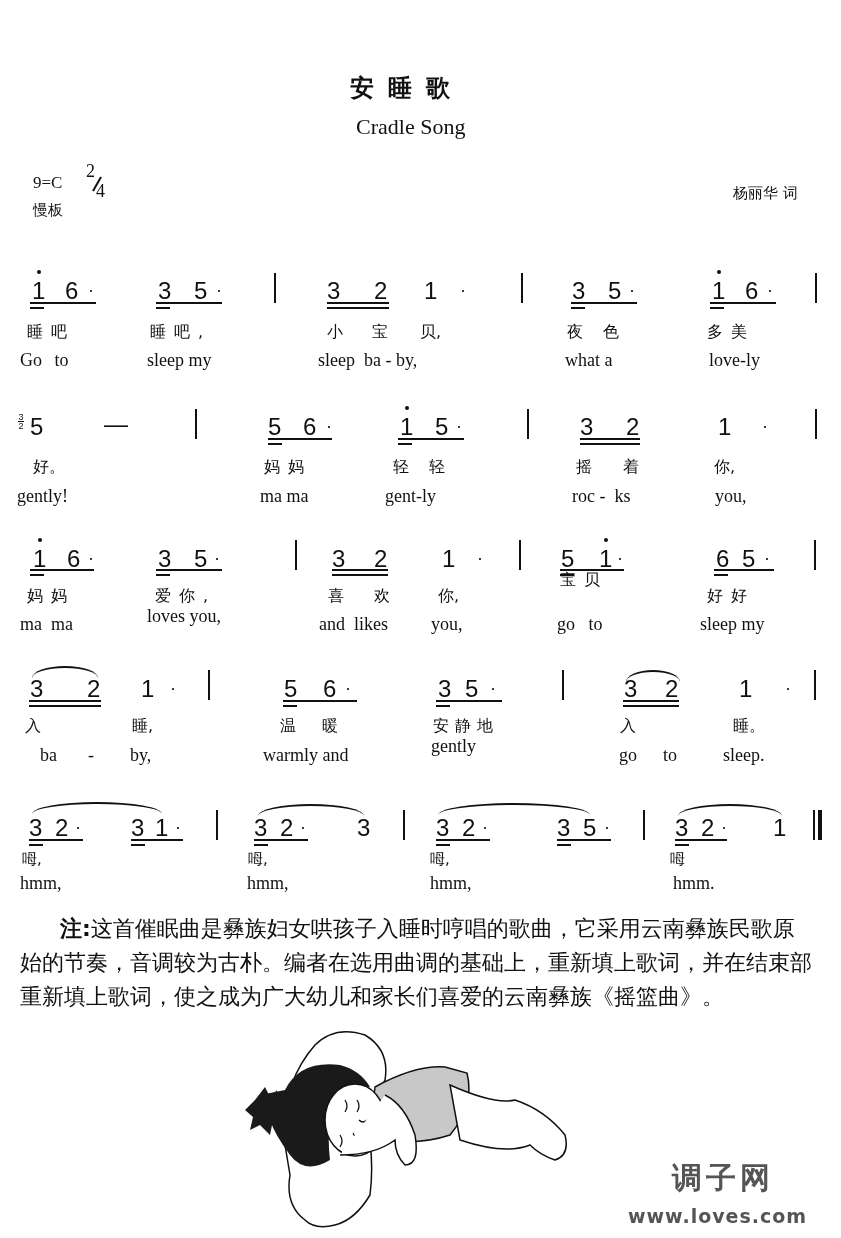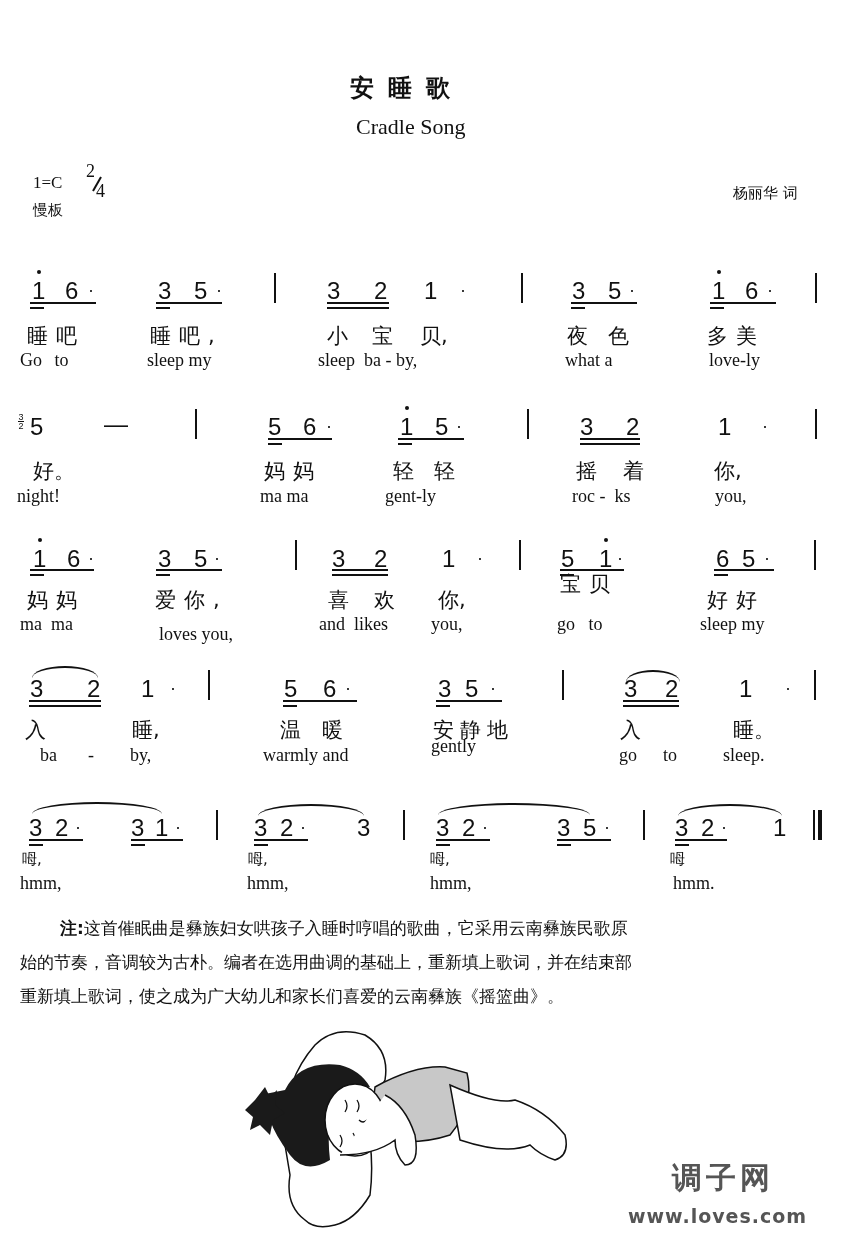--- a/index.html
+++ b/index.html
@@ -9,35 +9,35 @@
   .title-en { font-family: "Liberation Serif", serif; font-size: 22px; }
   .meta { font-family: "Liberation Serif", serif; font-size: 17px; }
   .meta-cn { font-family: "DejaVu Sans", sans-serif; font-size: 15px; }
   .timesig { font-family: "Liberation Serif", serif; font-size: 18px; line-height: 14px; }
   .note { font-family: "Liberation Sans", sans-serif; font-size: 24px; font-weight: normal; }
   .note-dot { font-family: "Liberation Sans", sans-serif; font-size: 18px; }
   .hi-dot { position: absolute; width: 4px; height: 4px; border-radius: 50%; background: #111; }
   .uline { position: absolute; height: 2px; background: #111; }
   .bar { position: absolute; width: 2px; height: 30px; background: #111; }
   .barfinal { position: absolute; width: 4px; height: 30px; background: #111; }
-  .lyr-cn { font-family: "DejaVu Sans", sans-serif; font-size: 21px; }
+  .lyr-cn { font-family: "DejaVu Sans", sans-serif; font-size: 16px; }
   .lyr-en { font-family: "Liberation Serif", serif; font-size: 18px; }
   .slur { position: absolute; border-top: 2px solid #111; border-radius: 50% 50% 0 0 / 100% 100% 0 0; height: 10px; }
   .grace { font-family: "Liberation Sans", sans-serif; font-size: 9px; line-height: 8px; text-align: center; }
-  .note-text { font-family: "DejaVu Sans", sans-serif; font-size: 17px; line-height: 27px; }
+  .note-text { font-family: "DejaVu Sans", sans-serif; font-size: 22px; line-height: 27px; }
   .note-label { font-weight: bold; }
   .wm-cn { font-family: "DejaVu Sans", sans-serif; font-size: 30px; font-weight: bold; color: #555; letter-spacing: 4px; }
   .wm-en { font-family: "DejaVu Sans", sans-serif; font-size: 19px; font-weight: bold; color: #555; letter-spacing: 1px; }
 </style>
 </head>
 <body>
 
 <div class="abs title-cn" style="left:350px; top:72px;">安睡歌</div>
 <div class="abs title-en" style="left:356px; top:114px;">Cradle Song</div>
-<div class="abs meta" style="left:33px; top:173px;">1=C</div>
+<div class="abs meta" style="left:33px; top:173px;">9=C</div>
 <div class="abs timesig" style="left:86px; top:164px;">2</div>
 <div class="abs" style="left:89px; top:183px; width:16px; height:2px; background:#111; transform:rotate(-60deg);"></div>
 <div class="abs timesig" style="left:96px; top:184px;">4</div>
 <div class="abs meta-cn" style="left:33px; top:201px;">慢板</div>
 <div class="abs meta-cn" style="left:733px; top:184px;">杨丽华 词</div>
 
 <div>
   <span class="abs note" style="left:32px; top:277px;">1</span>
   <span class="hi-dot" style="left:37px; top:270px;"></span>
   <span class="abs note" style="left:65px; top:277px;">6</span>
@@ -127,21 +127,21 @@
 
   <div class="bar" style="left:815px; top:409px;"></div>
 
   <span class="abs lyr-cn" style="left:33px; top:457px;">好。</span>
   <span class="abs lyr-cn" style="left:264px; top:457px; letter-spacing:8px;">妈妈</span>
   <span class="abs lyr-cn" style="left:393px; top:457px; letter-spacing:20px;text-align:center;">轻轻</span>
   <span class="abs lyr-cn" style="left:576px; top:457px;">摇</span>
   <span class="abs lyr-cn" style="left:623px; top:457px;">着</span>
   <span class="abs lyr-cn" style="left:714px; top:457px;">你,</span>
 
-  <span class="abs lyr-en" style="left:17px; top:486px;">night!</span>
+  <span class="abs lyr-en" style="left:17px; top:486px;">gently!</span>
   <span class="abs lyr-en" style="left:260px; top:486px;">ma ma</span>
   <span class="abs lyr-en" style="left:385px; top:486px;">gent-ly</span>
   <span class="abs lyr-en" style="left:572px; top:486px; white-space:pre;">roc -  ks</span>
   <span class="abs lyr-en" style="left:715px; top:486px;">you,</span>
 </div>
 
 <div>
   <span class="abs note" style="left:33px; top:545px;">1</span>
   <span class="hi-dot" style="left:38px; top:538px;"></span>
   <span class="abs note" style="left:67px; top:545px;">6</span>
@@ -183,21 +183,21 @@
 
   <span class="abs lyr-cn" style="left:27px; top:586px; letter-spacing:8px;">妈妈</span>
   <span class="abs lyr-cn" style="left:155px; top:586px; letter-spacing:8px;">爱你,</span>
   <span class="abs lyr-cn" style="left:328px; top:586px;">喜</span>
   <span class="abs lyr-cn" style="left:374px; top:586px;">欢</span>
   <span class="abs lyr-cn" style="left:438px; top:586px;">你,</span>
   <span class="abs lyr-cn" style="left:560px; top:570px; letter-spacing:8px;">宝贝</span>
   <span class="abs lyr-cn" style="left:707px; top:586px; letter-spacing:8px;">好好</span>
 
   <span class="abs lyr-en" style="left:20px; top:614px; white-space:pre;">ma  ma</span>
-  <span class="abs lyr-en" style="left:147px; top:624px;margin-left:12px;">loves you,</span>
+  <span class="abs lyr-en" style="left:147px; top:606px;">loves you,</span>
   <span class="abs lyr-en" style="left:319px; top:614px; white-space:pre;">and  likes</span>
   <span class="abs lyr-en" style="left:431px; top:614px;">you,</span>
   <span class="abs lyr-en" style="left:557px; top:614px; white-space:pre;">go   to</span>
   <span class="abs lyr-en" style="left:700px; top:614px;">sleep my</span>
 </div>
 
 <div>
   <div class="slur" style="left:32px; top:666px; width:66px;"></div>
   <span class="abs note" style="left:30px; top:675px;">3</span>
   <span class="abs note" style="left:87px; top:675px;">2</span>

